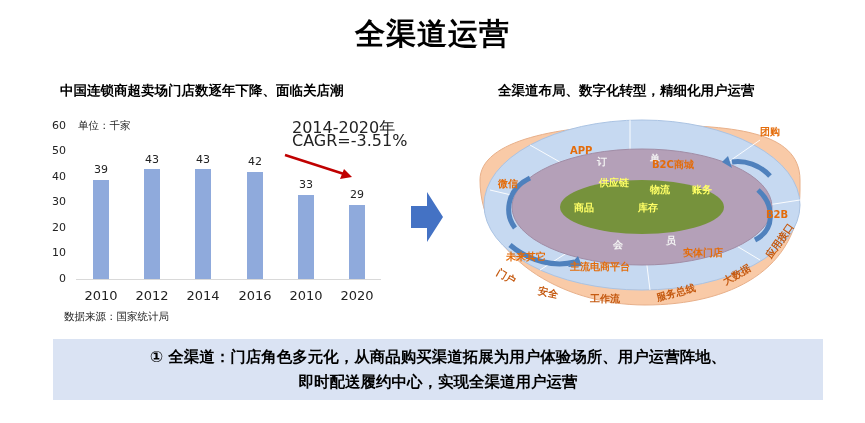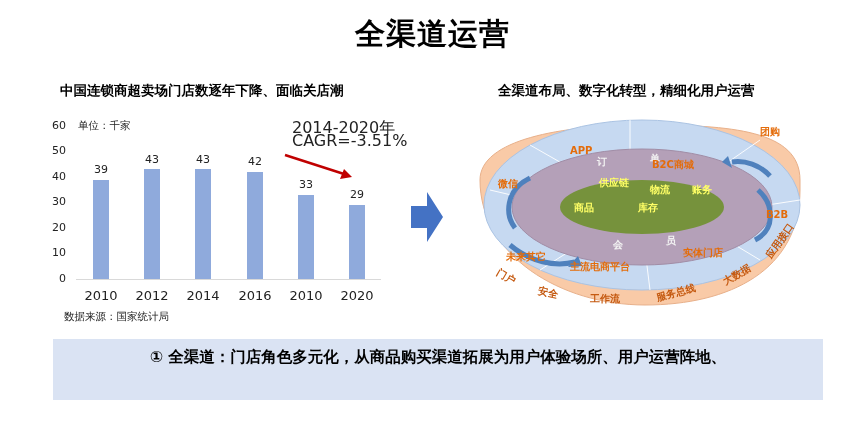--- a/index.html
+++ b/index.html
@@ -134,14 +134,15 @@
   <div class="abs dlabel" style="left:68px;top:176px;color:#c55a11;transform:rotate(12deg);">安全</div>
   <div class="abs dlabel" style="left:120px;top:182px;color:#c55a11;">工作流</div>
   <div class="abs dlabel" style="left:186px;top:176px;color:#c55a11;transform:rotate(-15deg);">服务总线</div>
   <div class="abs dlabel" style="left:252px;top:158px;color:#c55a11;transform:rotate(-30deg);">大数据</div>
   <div class="abs dlabel" style="left:290px;top:124px;color:#c55a11;transform:rotate(-55deg);">应用接口</div>
 </div>
 
 <div class="abs summary-box">
   <div style="padding-top:6px;">
     <div class="summary-line">① 全渠道：门店角色多元化，从商品购买渠道拓展为用户体验场所、用户运营阵地、</div>
+    <div class="summary-line">即时配送履约中心，实现全渠道用户运营</div>
   </div>
 </div>
 
 </body></html>

